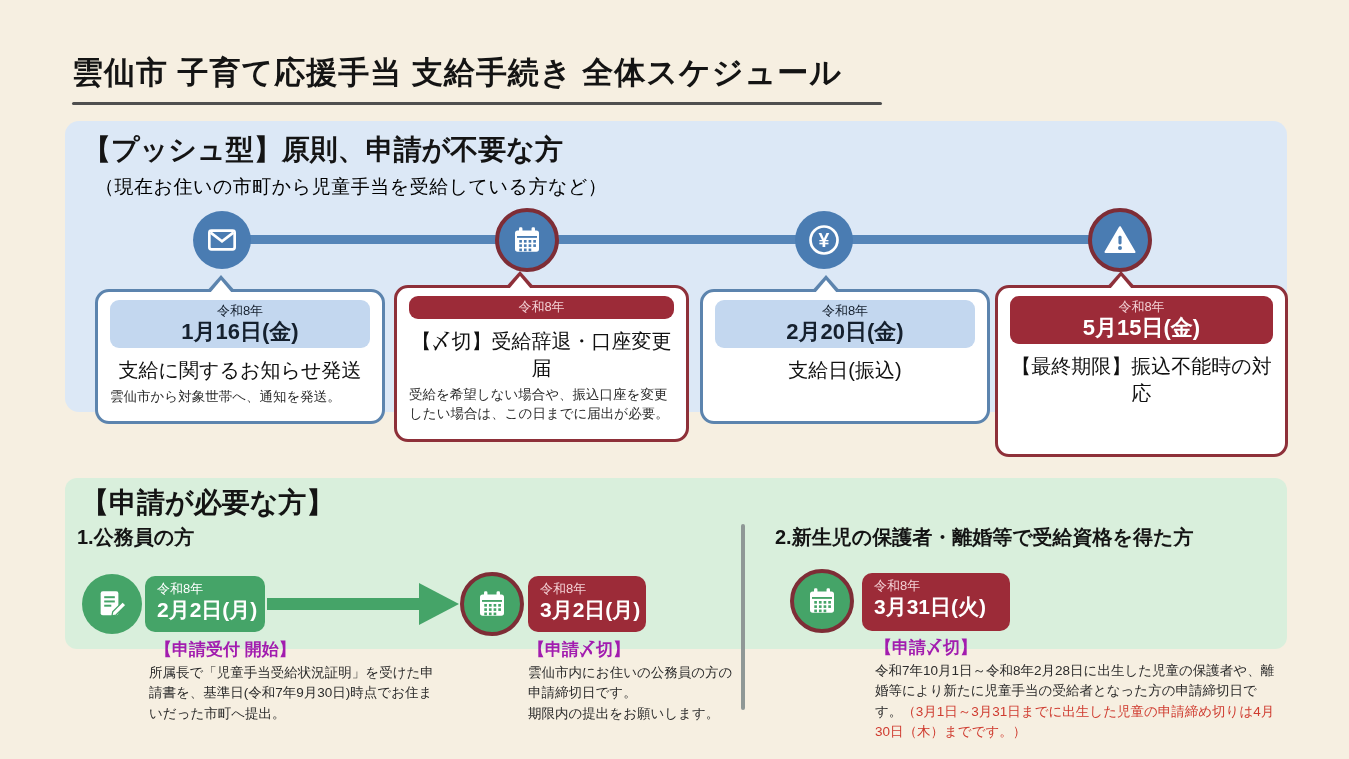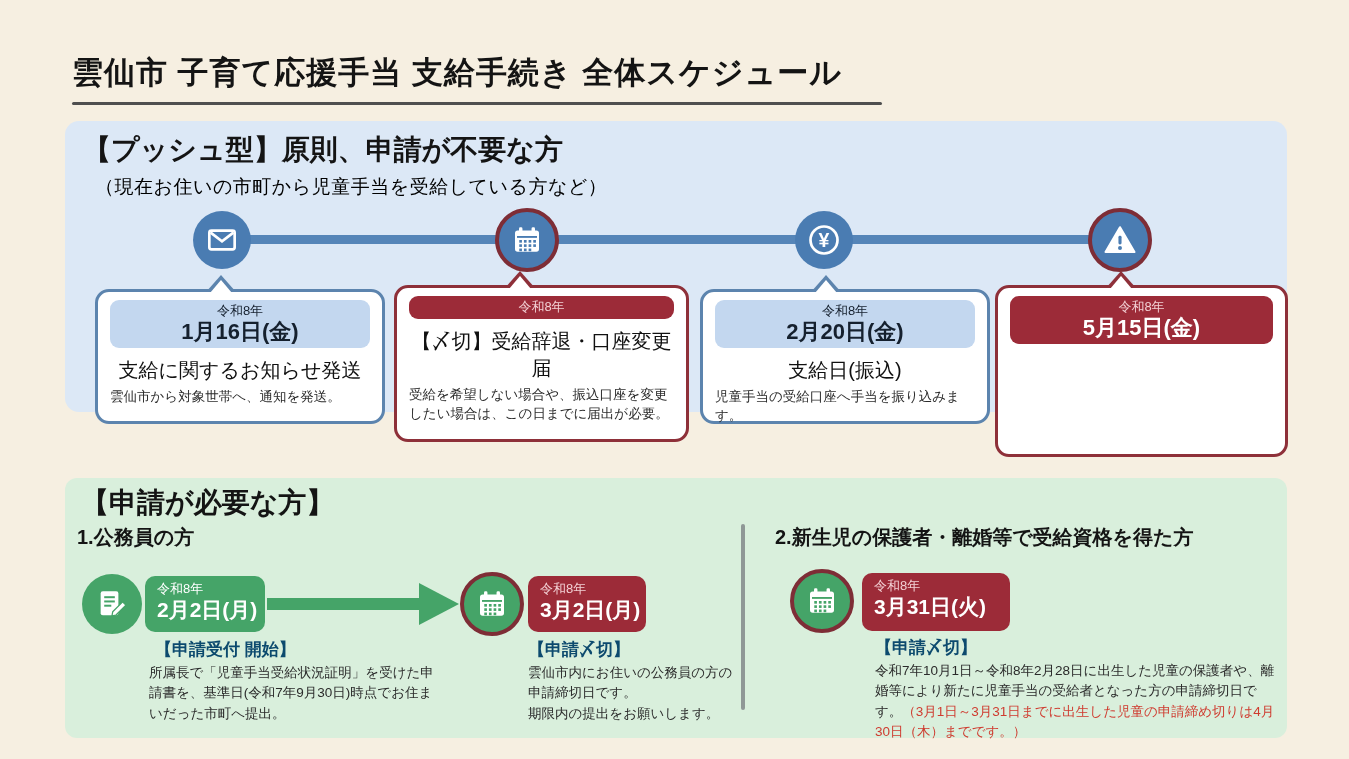--- a/index.html
+++ b/index.html
@@ -10,21 +10,21 @@
     position:relative;overflow:hidden;color:#1c1c1c;
   }
   .abs{position:absolute}
 
   
   .page-title{left:72px;top:52px;font-size:31px;font-weight:800;letter-spacing:1px;color:#141414}
   .title-underline{left:72px;top:102px;width:810px;height:3px;background:#4f4f4f;border-radius:2px}
 
   
   .push-section{left:65px;top:121px;width:1222px;height:291px;background:#dce8f6;border-radius:14px}
-  .apply-section{left:65px;top:478px;width:1222px;height:260px;background:#d9efdc;border-radius:12px}
+  .apply-section{left:65px;top:478px;width:1222px;height:171px;background:#d9efdc;border-radius:12px}
   .section-title{font-size:28px;font-weight:800;color:#141414}
   .push-subtitle{left:30px;top:53px;font-size:19px;color:#000000;letter-spacing:.5px}
 
   
   .timeline-bar{left:157px;top:114px;width:900px;height:9px;background:#5585b8;border-radius:5px}
   .node{border-radius:50%;display:flex;align-items:center;justify-content:center}
   .node.blue{width:58px;height:58px;background:#4a7cb2;color:#4a7cb2}
   .node.blue.ringed{width:64px;height:64px;border:4px solid #7e2d36}
   .node.green{width:60px;height:60px;background:#45a468;color:#45a468}
   .node.green.ringed{width:64px;height:64px;border:4px solid #7e2d36}
@@ -51,21 +51,21 @@
 
   
   .apply-subtitle{font-size:20px;font-weight:700;color:#141414}
   .v-divider{left:676px;top:46px;width:4px;height:186px;background:#8f9896;border-radius:2px}
   .flow-pill{position:absolute;border-radius:10px;color:#fff;padding:5px 0 5px 12px}
   .flow-pill .era{font-size:13px;line-height:1.25}
   .flow-pill.darkred .era{color:#f2cfd3}
   .flow-pill .date{font-size:21px;font-weight:800;line-height:1.2}
   .flow-pill.green{background:#45a468}
   .flow-pill.darkred{background:#9c2b38}
-  .flow-heading{font-size:17px;font-weight:800;color:#0c4a6e}
+  .flow-heading{font-size:17px;font-weight:800;color:#a21caf}
   .flow-body{font-size:13.5px;line-height:1.5;color:#2b2b2b;white-space:pre-line}
   .red-note{color:#cf3b2f}
 </style>
 </head>
 <body>
 
 <h1 class="abs page-title">雲仙市 子育て応援手当 支給手続き 全体スケジュール</h1>
 <div class="abs title-underline"></div>
 
 <section class="abs push-section">
@@ -131,28 +131,28 @@
     <div class="card-heading">【〆切】受給辞退・口座変更届</div>
     <div class="card-body">受給を希望しない場合や、振込口座を変更したい場合は、この日までに届出が必要。</div>
   </div>
 
   <div class="card blue" style="left:635px;top:168px;width:290px;height:135px">
     <div class="pill lightblue">
       <div class="era">令和8年</div>
       <div class="date">2月20日(金)</div>
     </div>
     <div class="card-heading">支給日(振込)</div>
-    <div class="card-body">児童手当の受給口座へ手当を振り込みます。</div>
   </div>
 
   <div class="card red" style="left:930px;top:164px;width:293px;height:172px">
     <div class="pill darkred">
       <div class="era">令和8年</div>
       <div class="date">5月15日(金)</div>
     </div>
+    <div class="card-heading">【最終期限】振込不能時の対応</div>
   </div>
 </section>
 
 <section class="abs apply-section">
   <h2 class="abs section-title" style="left:16px;top:6px">【申請が必要な方】</h2>
 
   <div class="abs apply-subtitle" style="left:12px;top:46px">1.公務員の方</div>
   <div class="abs apply-subtitle" style="left:710px;top:46px">2.新生児の保護者・離婚等で受給資格を得た方</div>
 
   <div class="abs v-divider"></div>

